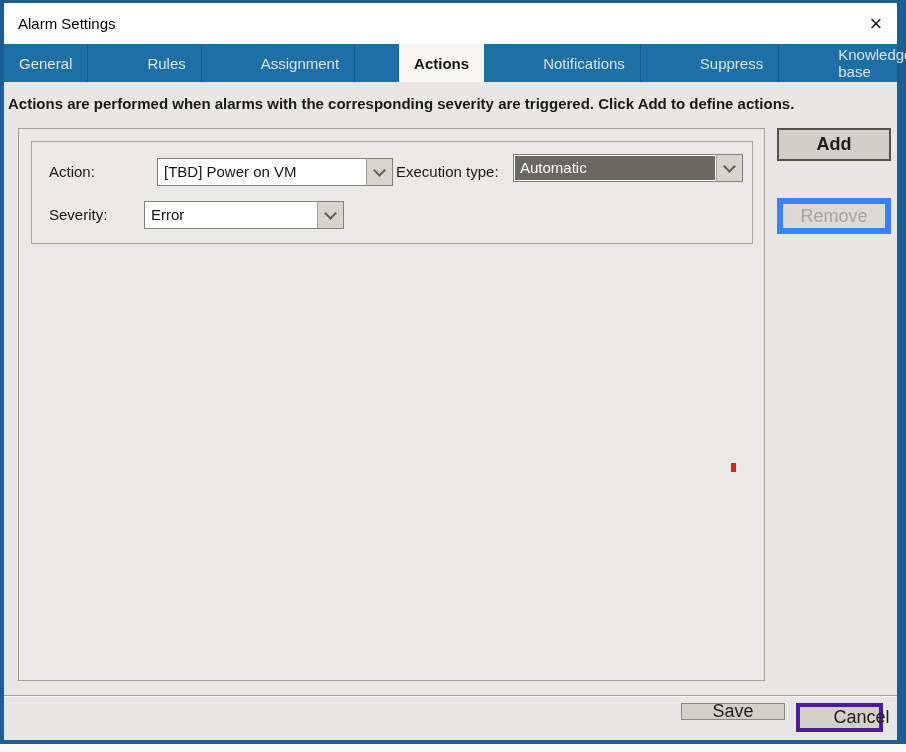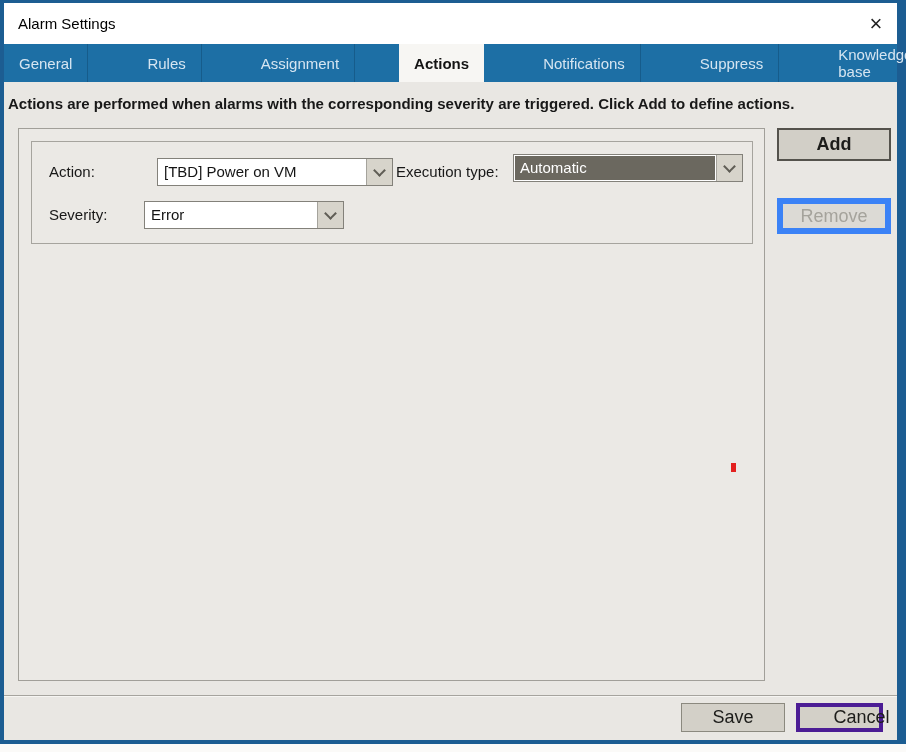--- a/index.html
+++ b/index.html
@@ -72,21 +72,21 @@
     transform:rotate(-45deg);
   }
   .btn{
     position:absolute; box-sizing:border-box; font-family:inherit; font-size:18px;
     color:#1c1c1a; display:flex; align-items:center; justify-content:center;
     padding:0; cursor:default;
   }
   .add-btn{ left:773px; top:46px; width:114px; height:33px; background:#d2cfc7; border:2px solid #54524c; font-weight:600; }
   .remove-btn{ left:773px; top:92px; width:114px; height:36px; background:#dcdad5; border:6px solid #3b82f6; color:#a5a39c;margin-top:24px; }
   .divider{ position:absolute; left:0; top:613px; width:100%; height:0; border-top:1px solid #a6a49e; border-bottom:1px solid #f6f5f2; }
-  .save-btn{ left:677px; top:621px; width:104px; height:29px; background:#d3d0c8; border:1px solid #8b897f; }
+  .save-btn{ left:677px; top:621px; width:104px; height:17px; background:#d3d0c8; border:1px solid #8b897f; }
   .cancel-btn{ left:792px; top:621px; width:87px; height:29px; background:#d3d0c8; border:4px solid #4c1d95;padding-left:44px; }
   .red-dot{ position:absolute; left:727px; top:381px; width:5px; height:9px; background:#e3201f; }
 </style>
 </head>
 <body>
 
 <div class="screen">
   <div class="window">
 
     <div class="titlebar">

